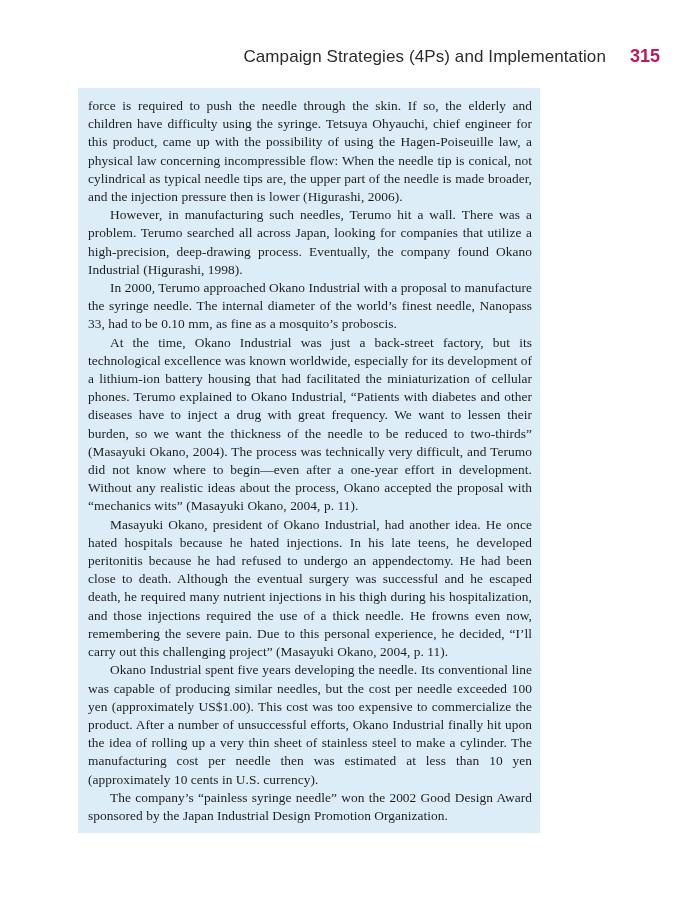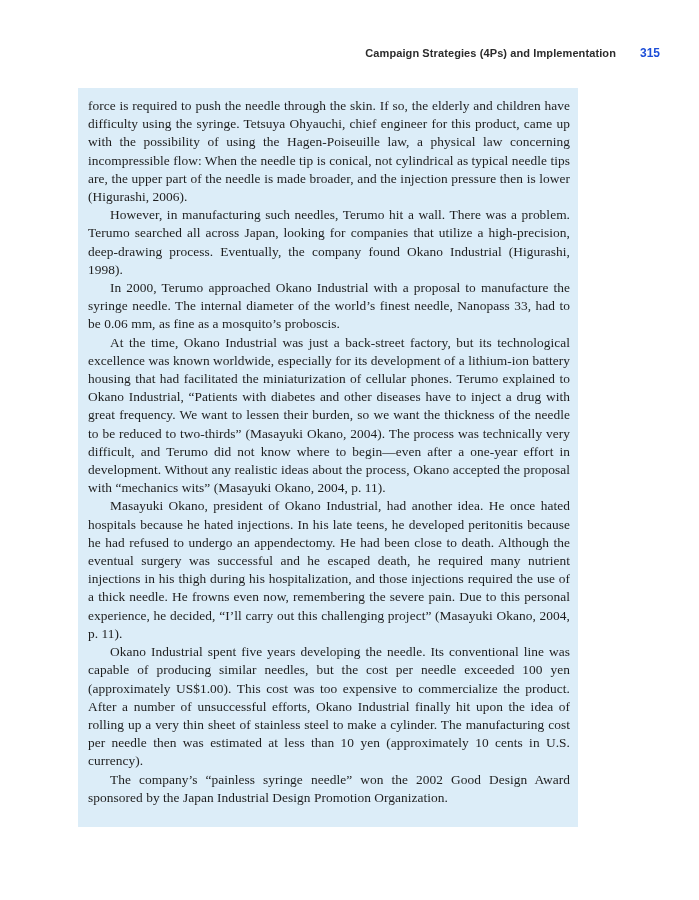--- a/index.html
+++ b/index.html
@@ -20,35 +20,35 @@
     position: absolute;
     top: 46px;
     right: 39px;
     display: flex;
     align-items: baseline;
     font-family: "Liberation Sans", sans-serif;
     color: #2b2b2b;
     white-space: nowrap;
   }
   .running-head .head-title {
-    font-size: 11px;
-    font-weight: 700;
+    font-size: 17px;
+    font-weight: 400;
     letter-spacing: 0.1px;
   }
   .running-head .page-number {
-    font-size: 12px;
+    font-size: 18px;
     font-weight: 700;
     margin-left: 24px;
-    color: #1d4ed8;
+    color: #be185d;
   }
   .highlight-box {
     position: absolute;
     left: 78px;
     top: 88px;
-    width: 500px;
+    width: 462px;
     min-height: 739px;
     padding: 9px 8px 8px 10px;
   }
   .highlight-box p {
     font-size: 13.4px;
     line-height: 18.2px;
     color: #1e1e1e;
     text-align: justify;
     letter-spacing: 0.05px;
   }
@@ -62,20 +62,20 @@
 <div class="page">
 
   <div class="running-head">
     <span class="head-title">Campaign Strategies (4Ps) and Implementation</span>
     <span class="page-number">315</span>
   </div>
 
   <div class="highlight-box" style="background: rgb(220, 237, 248);">
     <p>force is required to push the needle through the skin. If so, the elderly and children have difficulty using the syringe. Tetsuya Ohyauchi, chief engineer for this product, came up with the possibility of using the Hagen-Poiseuille law, a physical law concerning incompressible flow: When the needle tip is conical, not cylindrical as typical needle tips are, the upper part of the needle is made broader, and the injection pressure then is lower (Higurashi, 2006).</p>
     <p class="indent">However, in manufacturing such needles, Terumo hit a wall. There was a problem. Terumo searched all across Japan, looking for companies that utilize a high-precision, deep-drawing process. Eventually, the company found Okano Industrial (Higurashi, 1998).</p>
-    <p class="indent">In 2000, Terumo approached Okano Industrial with a proposal to manufacture the syringe needle. The internal diameter of the world’s finest needle, Nanopass 33, had to be 0.06 mm, as fine as a mosquito’s proboscis.</p>
+    <p class="indent">In 2000, Terumo approached Okano Industrial with a proposal to manufacture the syringe needle. The internal diameter of the world’s finest needle, Nanopass 33, had to be 0.10 mm, as fine as a mosquito’s proboscis.</p>
     <p class="indent">At the time, Okano Industrial was just a back-street factory, but its technological excellence was known worldwide, especially for its development of a lithium-ion battery housing that had facilitated the miniaturization of cellular phones. Terumo explained to Okano Industrial, “Patients with diabetes and other diseases have to inject a drug with great frequency. We want to lessen their burden, so we want the thickness of the needle to be reduced to two-thirds” (Masayuki Okano, 2004). The process was technically very difficult, and Terumo did not know where to begin—even after a one-year effort in development. Without any realistic ideas about the process, Okano accepted the proposal with “mechanics wits” (Masayuki Okano, 2004, p. 11).</p>
     <p class="indent">Masayuki Okano, president of Okano Industrial, had another idea. He once hated hospitals because he hated injections. In his late teens, he developed peritonitis because he had refused to undergo an appendectomy. He had been close to death. Although the eventual surgery was successful and he escaped death, he required many nutrient injections in his thigh during his hospitalization, and those injections required the use of a thick needle. He frowns even now, remembering the severe pain. Due to this personal experience, he decided, “I’ll carry out this challenging project” (Masayuki Okano, 2004, p. 11).</p>
     <p class="indent">Okano Industrial spent five years developing the needle. Its conventional line was capable of producing similar needles, but the cost per needle exceeded 100 yen (approximately US$1.00). This cost was too expensive to commercialize the product. After a number of unsuccessful efforts, Okano Industrial finally hit upon the idea of rolling up a very thin sheet of stainless steel to make a cylinder. The manufacturing cost per needle then was estimated at less than 10 yen (approximately 10 cents in U.S. currency).</p>
     <p class="indent">The company’s “painless syringe needle” won the 2002 Good Design Award sponsored by the Japan Industrial Design Promotion Organization.</p>
   </div>
 
 </div>
 
 </body></html>

